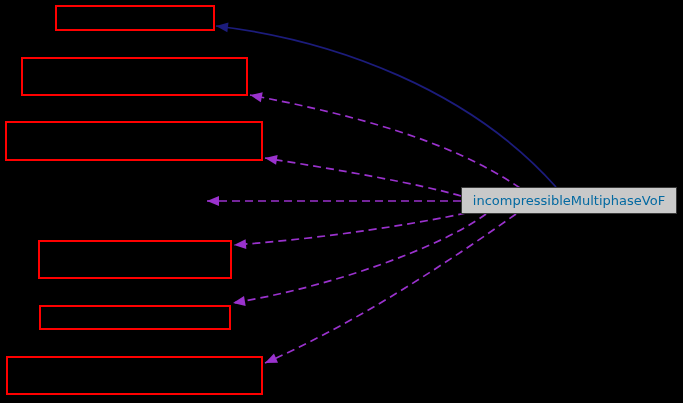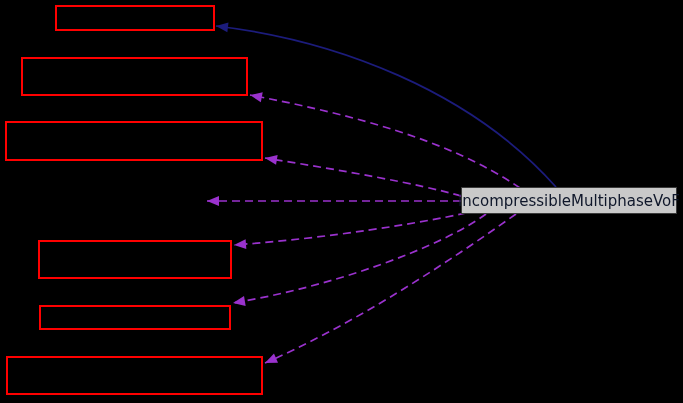--- a/index.html
+++ b/index.html
@@ -35,22 +35,22 @@
     width: 216px;
     height: 27px;
     background: #c9c9c9;
     border: 1px solid #3a3a3a;
     box-sizing: border-box;
     display: flex;
     align-items: center;
     justify-content: center;
   }
   .main-node span {
-    color: #0f172a;
-    font-size: 15px;
+    color: #0369a1;
+    font-size: 13px;
     white-space: nowrap;
     letter-spacing: 0px;
   }
 </style>
 </head>
 <body>
 
 <div class="canvas">
 
   <svg class="edges-svg" width="683" height="403" viewBox="0 0 683 403" xmlns="http://www.w3.org/2000/svg">

